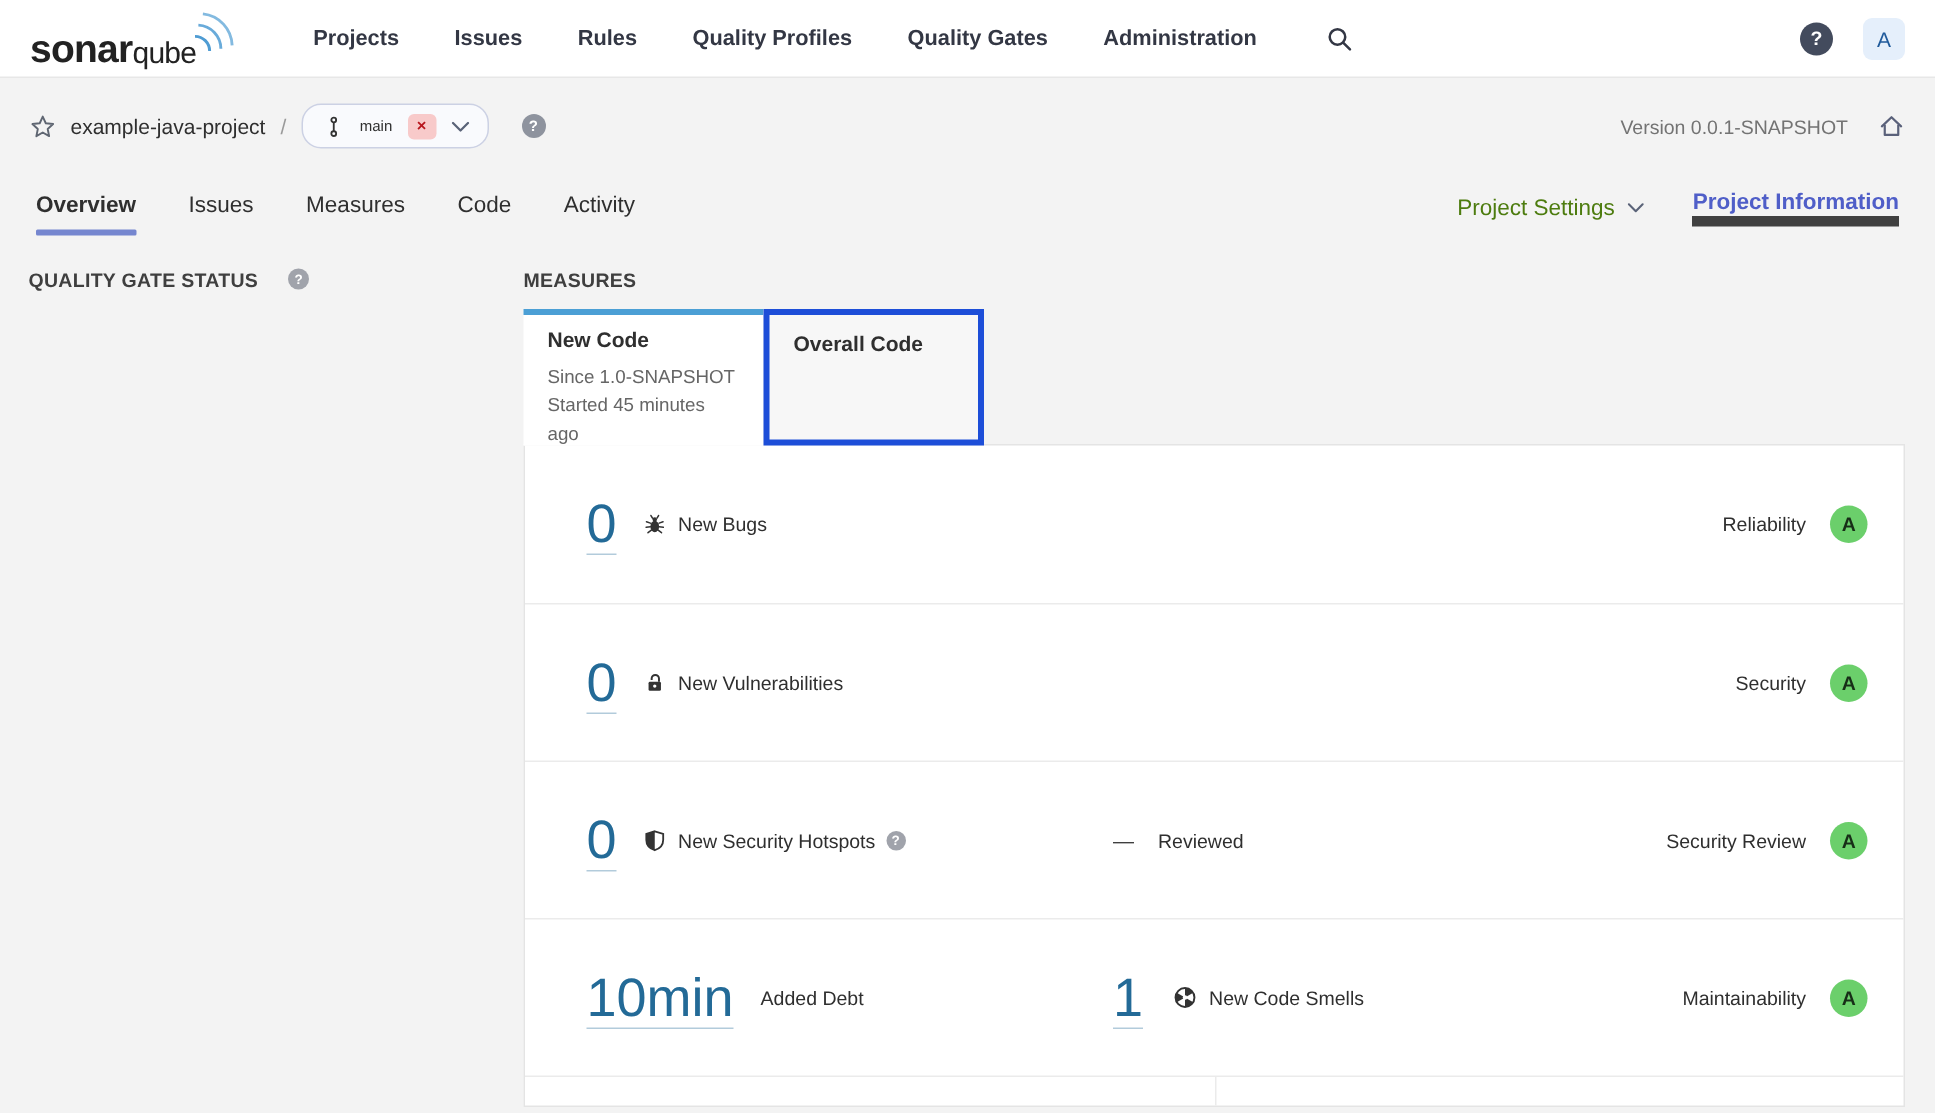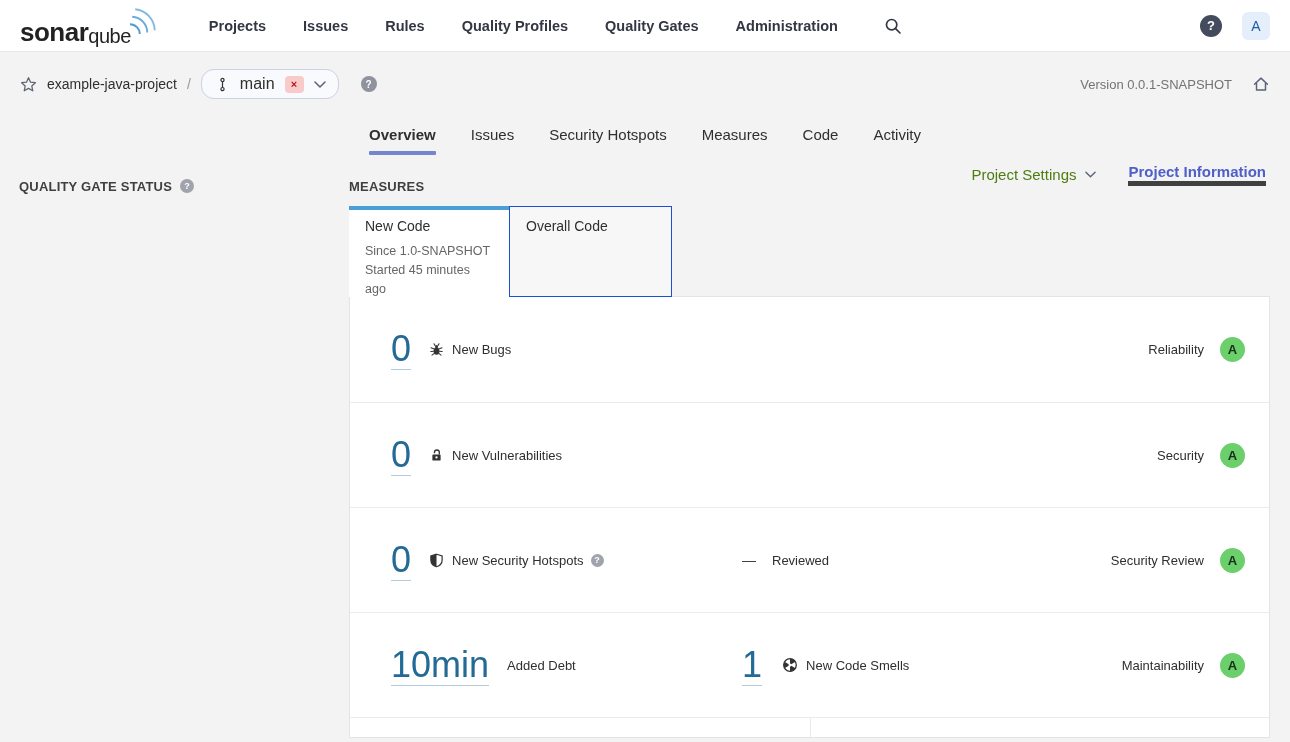--- a/index.html
+++ b/index.html
@@ -41,73 +41,73 @@
   }
   
   .crumb-row{height:58px;display:flex;align-items:center;padding:6px 20px 0;justify-content:flex-end;}
   .crumb-row .star{display:flex;margin-right:10px;cursor:pointer;}
   .proj-name{font-size:14px;font-weight:500;color:#2f2f2f;cursor:pointer;}
   .crumb-sep{margin:0 10px;color:#999;font-size:14px;}
   .branch-pill{
     display:flex;align-items:center;height:30px;padding:0 12px 0 13px;gap:10px;
     background:#f9fafd;border:1px solid #ccd1e4;border-radius:13px;cursor:pointer;
   }
-  .branch-pill .b-name{font-size:16px;color:#2f2f2f;}
+  .branch-pill .b-name{font-size:10px;color:#2f2f2f;}
   .x-badge{
     min-width:19px;height:17px;border-radius:4px;background:#f8caca;color:var(--failed_red);
     font-size:11px;font-weight:700;display:flex;align-items:center;justify-content:center;padding:0 4px;
   }
   .help-gray{
     width:16px;height:16px;border-radius:50%;background:#8e939e;color:#fff;
     font-size:10px;font-weight:700;display:flex;align-items:center;justify-content:center;
     margin-left:22px;cursor:pointer;flex:none;
   }
   .crumb-right{margin-left:auto;display:flex;align-items:center;gap:20px;}
   .version-text{font-size:13px;color:#737373;}
   .home-btn{display:flex;cursor:pointer;}
   
-  .tabs-row{height:56px;display:flex;align-items:center;padding:0 24px;flex-direction:column;}
+  .tabs-row{height:56px;display:flex;align-items:center;padding:0 24px;}
   .tabs{display:flex;gap:35px;}
   .tab{font-size:15px;color:#2f2f2f;cursor:pointer;position:relative;padding:16px 0 20px;}
   .tab.active{font-weight:700;}
   .tab.active::after{
     content:"";position:absolute;left:0;right:0;bottom:8px;height:4px;
     background:var(--accent_purple);border-radius:1px;
   }
   .tabs-right{margin-left:auto;display:flex;align-items:center;gap:32px;}
   .proj-settings{display:flex;align-items:center;gap:9px;font-size:15px;color:#4d7c0f;cursor:pointer;}
   .proj-info{
-    font-size:15px;font-weight:700;color:#4f5ec8;border-bottom:5px solid #404040;
+    font-size:15px;font-weight:700;color:#4f5ec8;border-bottom:7px solid #404040;
     padding-bottom:1px;cursor:pointer;
   }
   
   .content{padding:10px 20px 0 19px;display:flex;gap:16px;align-items:flex-start;}
   .col-left{width:314px;flex:none;}
   .col-right{flex:1;min-width:0;}
-  .sec-header{display:flex;align-items:center;gap:8px;margin:2px 0 12px;height:16px;}
+  .sec-header{display:flex;align-items:center;gap:20px;margin:2px 0 12px;height:16px;}
   .sec-title{font-size:13px;font-weight:700;color:#3f3f3f;letter-spacing:.2px;}
   .help-tiny{
     width:14px;height:14px;border-radius:50%;background:#a0a3ab;color:#fff;flex:none;
     font-size:9px;font-weight:700;display:flex;align-items:center;justify-content:center;cursor:pointer;
   }
   
   .qg-panel{background:#fff;border:1px solid #e3e3e3;}
   .qg-banner{background:var(--failed_red);color:#fff;padding:17px 18px 15px;margin:-1px;}
   .qg-status{font-size:24px;font-weight:700;margin-bottom:15px;}
   .qg-sub{font-size:13px;}
   .qg-condition{display:flex;align-items:center;padding:11px 12px 11px 0;}
   .qg-val{width:91px;flex:none;text-align:center;font-size:15px;font-weight:700;color:#2a2a2a;}
   .qg-text{flex:1;font-size:13px;line-height:16px;color:#2a2a2a;}
   .qg-rest{color:#767676;}
   
   .m-tabs{display:flex;position:relative;z-index:2;margin-bottom:-1px;height:91px;}
   .m-tab{width:160px;padding:11px 16px;cursor:pointer;}
   .m-tab.active{background:#fff;border-top:4px solid var(--tab_blue);border-bottom:1px solid #fff;padding-top:8px;}
-  .m-tab.inactive{width:163px;background:#f7f7f7;border:1px solid #1d4ed8;}
-  .m-tab .t-label{font-size:14px;font-weight:400;color:#2f2f2f;margin-bottom:8px;}
+  .m-tab.inactive{width:147px;background:#f7f7f7;border:4px solid #1d4ed8;}
+  .m-tab .t-label{font-size:14px;font-weight:700;color:#2f2f2f;margin-bottom:8px;}
   .m-tab .t-line{font-size:12.5px;color:#666;line-height:19px;}
   
   .m-panel{background:#fff;border:1px solid #e4e4e4;position:relative;z-index:1;}
   .m-row{height:105px;display:flex;align-items:center;padding:0 24px 0 41px;border-top:1px solid #ebebeb;}
   .m-row:first-child{border-top:none;}
   .m-left{display:flex;align-items:center;flex:1;min-width:0;}
   .m-first{display:flex;align-items:center;width:351px;flex:none;}
   .big-num{
     font-size:36px;font-weight:400;color:var(--link_blue);line-height:40px;
     border-bottom:1px solid rgba(35,106,151,.35);cursor:pointer;text-decoration:none;
@@ -189,21 +189,20 @@
         <path d="M4 7.2 V13.3 H12 V7.2" fill="none" stroke="#5a617a" stroke-width="1.3" stroke-linejoin="round"></path>
       </svg>
     </span>
   </div>
 </div>
 
 <div class="tabs-row">
   <div class="tabs">
     <span class="tab active">Overview</span>
     <span class="tab">Issues</span>
-    <span class="tab">Security Hotspots</span>
     <span class="tab">Measures</span>
     <span class="tab">Code</span>
     <span class="tab">Activity</span>
   </div>
   <div class="tabs-right">
     <div class="proj-settings">
       <span>Project Settings</span>
       <svg width="11" height="7" viewBox="0 0 12 7">
         <polyline points="1,1 6,6 11,1" fill="none" stroke="#5a6378" stroke-width="1.5" stroke-linecap="round" stroke-linejoin="round"></polyline>
       </svg>

